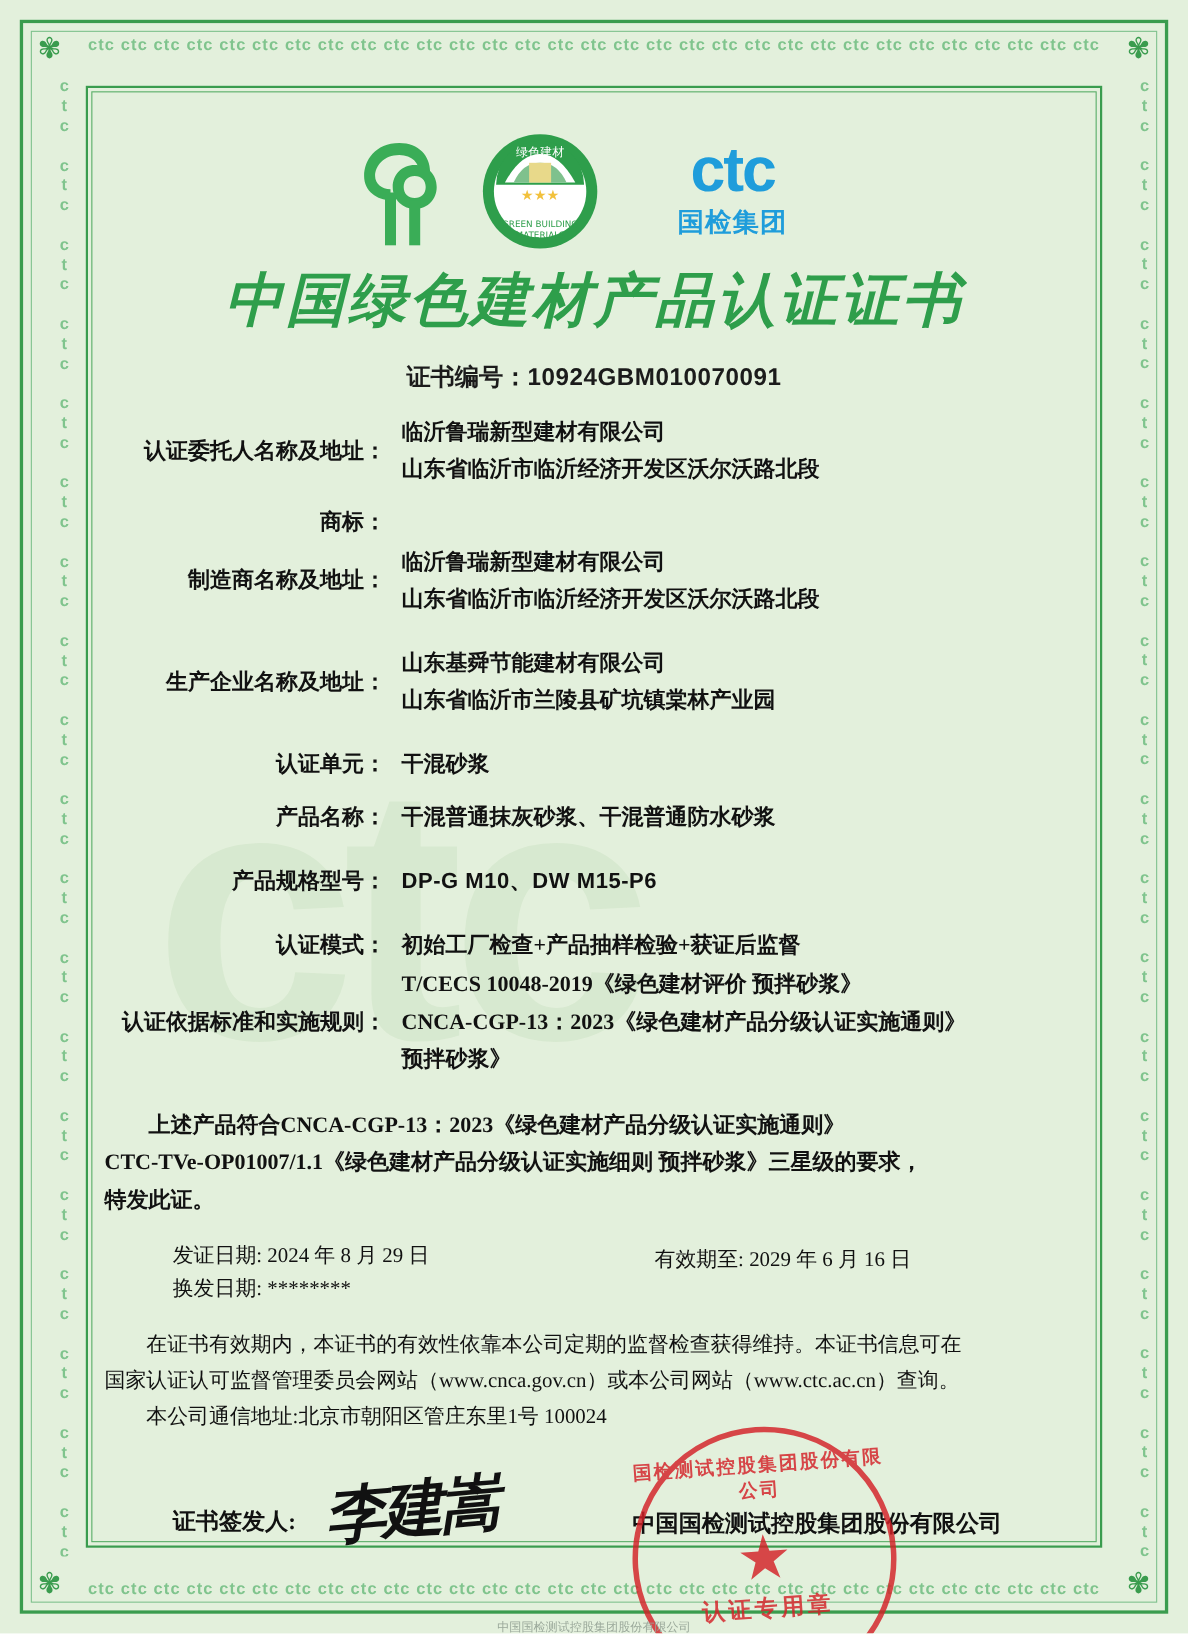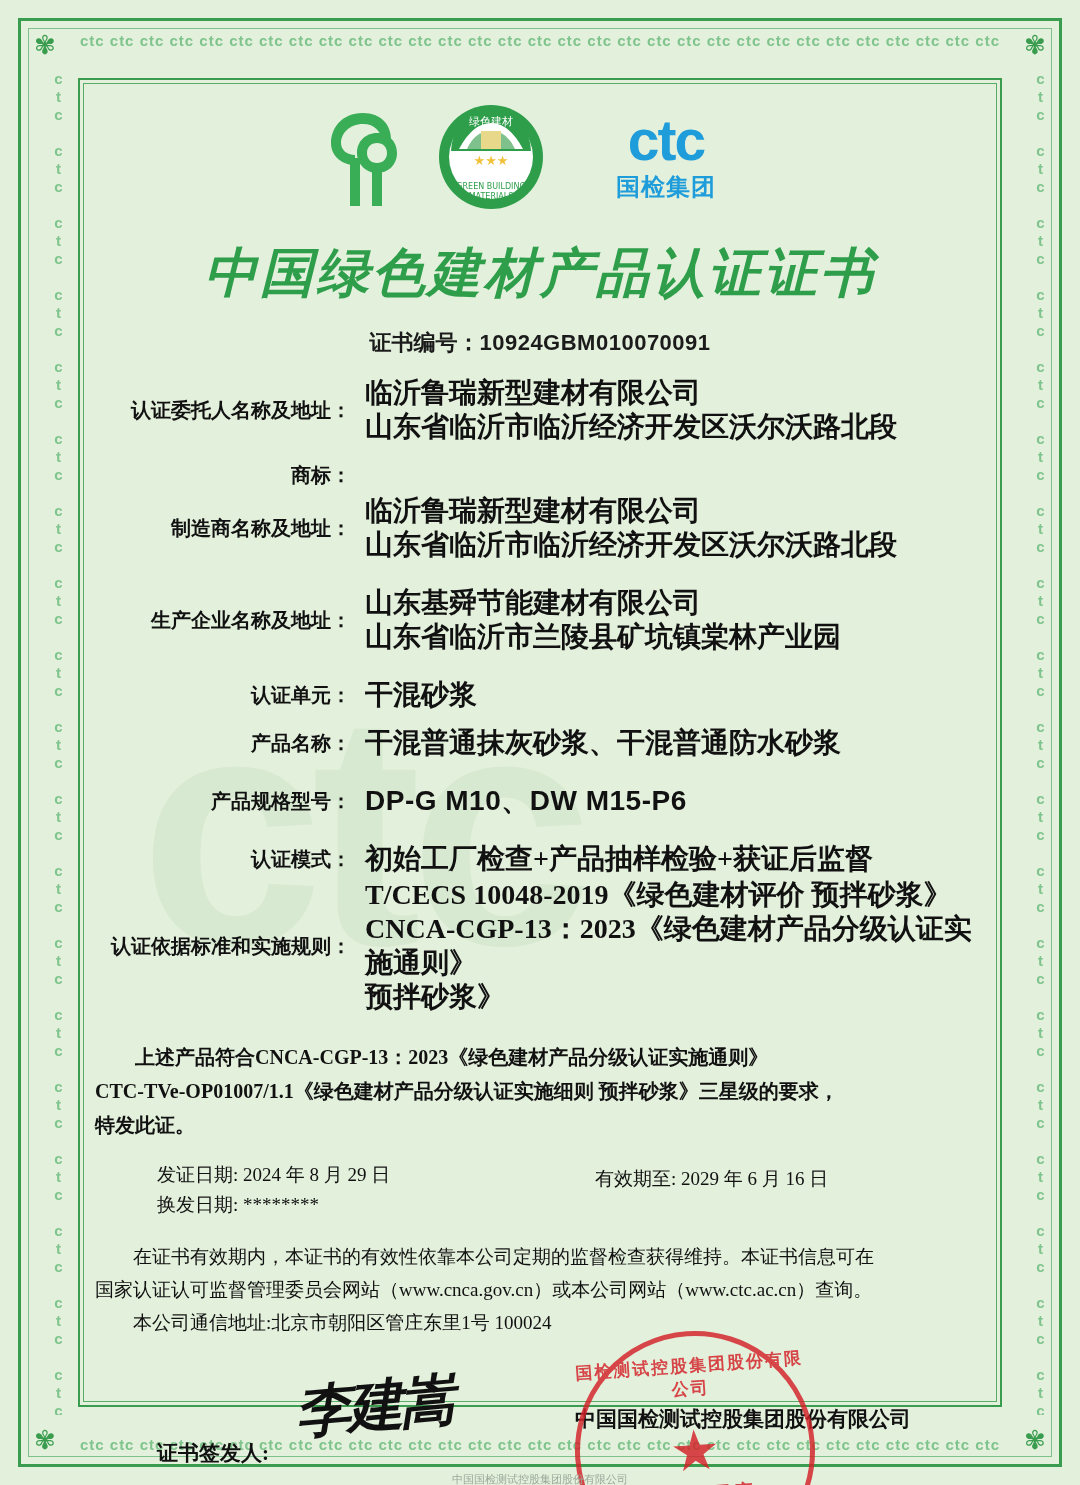--- a/index.html
+++ b/index.html
@@ -110,21 +110,21 @@
     top: 95px;
     width: 890px;
     height: 1295px;
   }
 
   
   .logos {
     position: relative;
     height: 125px;
     display: flex;
-    align-items: flex-start;
+    align-items: flex-end;
     justify-content: center;
     gap: 26px;
     margin-top: 8px;
   }
   .logo-gp { width: 92px; height: 108px; }
   .logo-gbm { width: 108px; height: 108px; }
   .logo-ctc { width: 190px; height: 110px; display: flex; flex-direction: column; align-items: center; justify-content: center; }
   .ctc-word {
     font-family: "Liberation Sans", sans-serif;
     font-size: 57px;
@@ -180,21 +180,21 @@
     padding-right: 14px;
     font-size: 20px;
     font-weight: bold;
     color: #111;
     line-height: 34px;
     white-space: nowrap;
     box-sizing: border-box;
   }
   .value {
     flex: 1;
-    font-size: 28px;
+    font-size: 20px;
     font-weight: bold;
     color: #111;
     line-height: 34px;
   }
   .value .line { display: block; }
   .value.latin { font-family: "Liberation Sans", sans-serif; letter-spacing: 0.5px; }
   .gap-sm { height: 12px; }
   .gap-md { height: 22px; }
 
   .statement {
@@ -230,21 +230,20 @@
     margin-top: 24px;
     height: 150px;
   }
   .sig-label {
     position: absolute;
     left: 62px;
     top: 40px;
     font-size: 21px;
     font-weight: bold;
     color: #111;
-    margin-top: 36px;
   }
   .sig-script {
     position: absolute;
     left: 200px;
     top: 6px;
     font-family: "Liberation Serif", serif;
     font-size: 56px;
     color: #111;
     font-style: italic;
     font-weight: bold;

